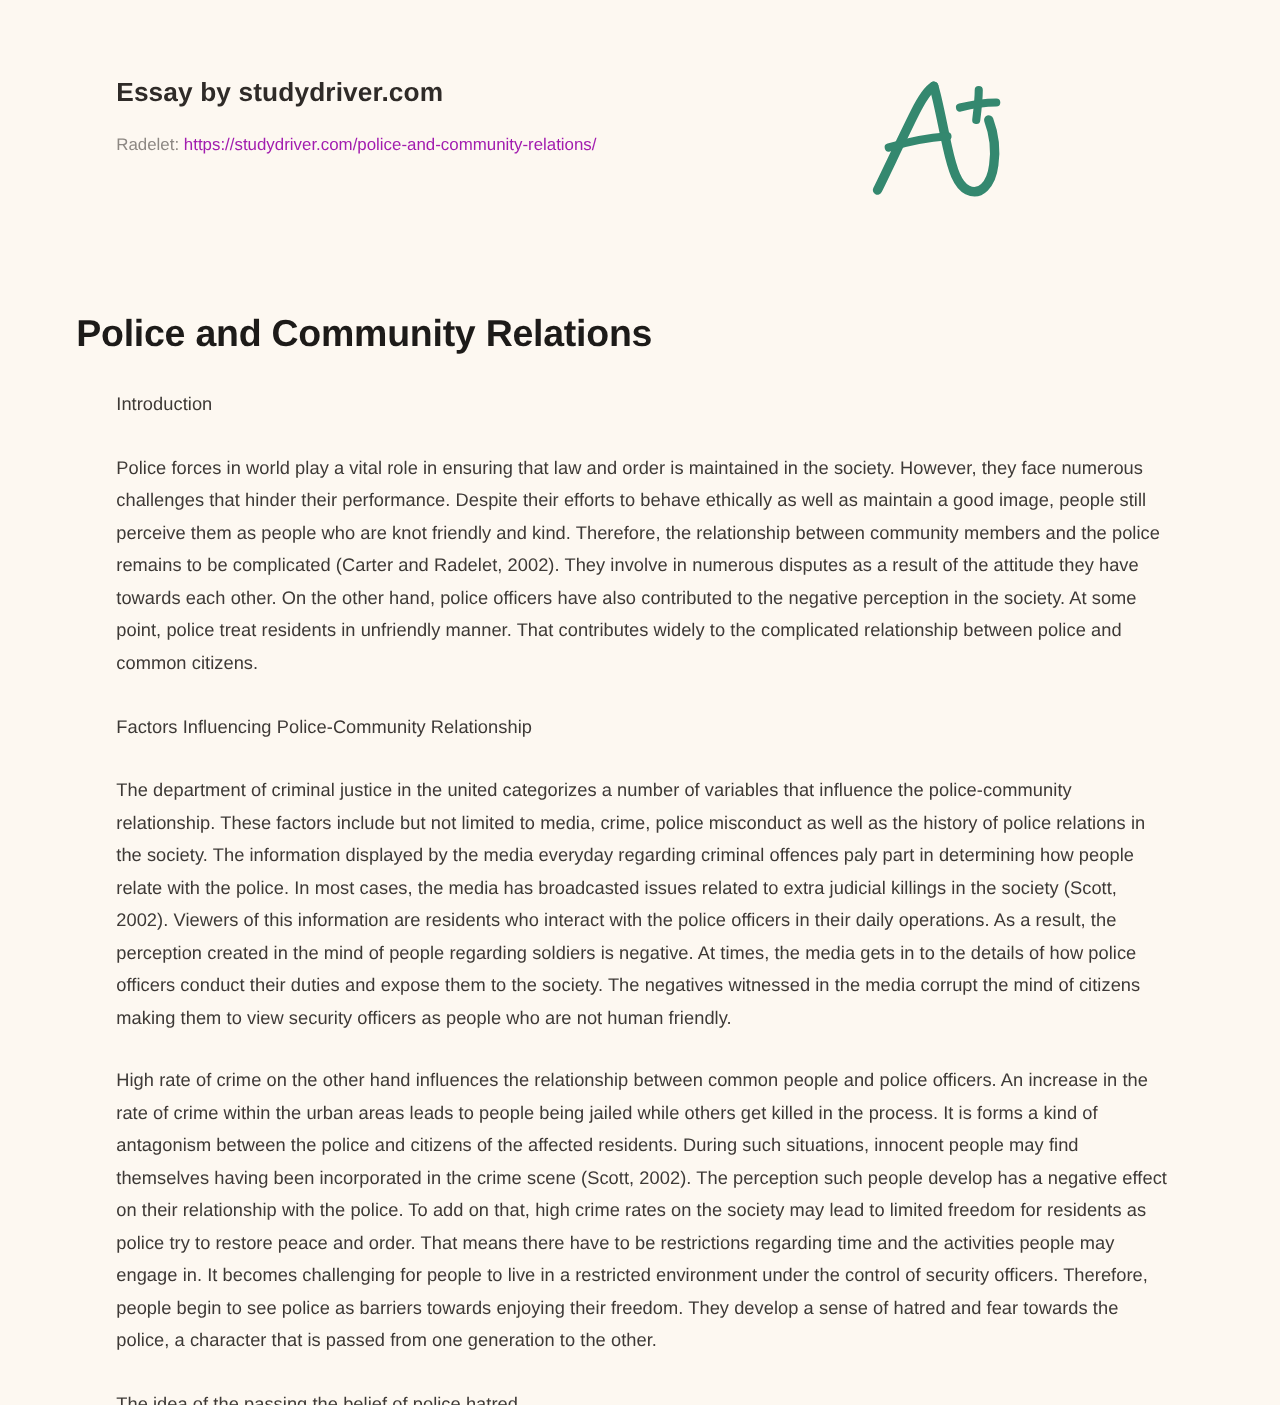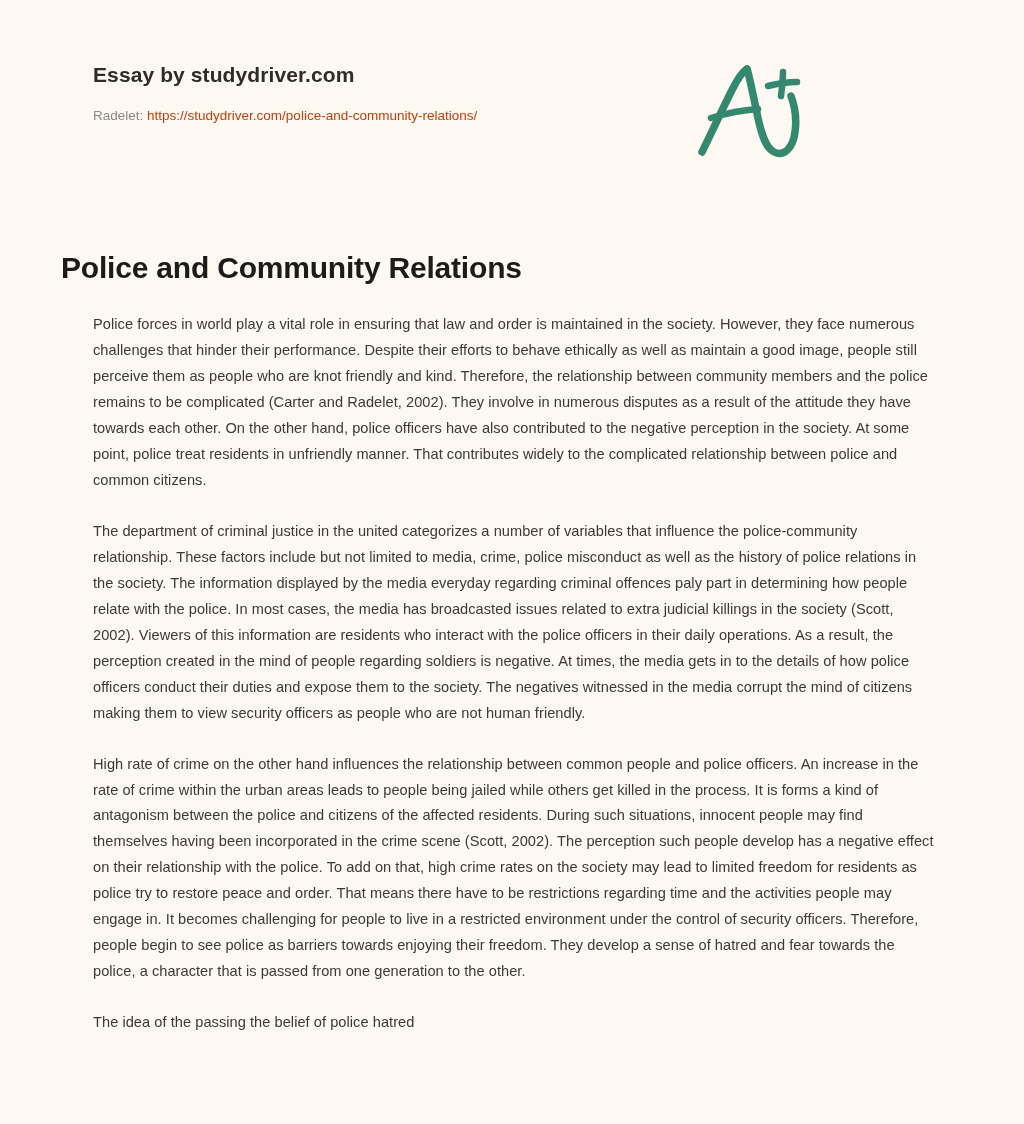--- a/index.html
+++ b/index.html
@@ -48,21 +48,21 @@
 
   .source-line {
     margin-top: 20px;
     font-size: 13.5px;
     color: #8d8883;
     line-height: 1.3;
     white-space: nowrap;
   }
 
   .source-url {
-    color: #c2410c;
+    color: #a21caf;
     text-decoration: none;
   }
 
   
   .logo {
     width: 120px;
     height: 110px;
     margin-top: -6px;
     margin-right: 12px;
     flex: 0 0 auto;
@@ -133,19 +133,21 @@
         <path d="M91 16 C 91 24, 90 32, 89 40" stroke-width="6.5"></path>
 
         <path d="M76 30 C 84 28, 95 26, 105 26" stroke-width="6.5"></path>
       </g>
     </svg>
   </div>
 
   <h1 class="doc-title">Police and Community Relations</h1>
 
   <div class="content">
+    <h2>Introduction</h2>
     <p>Police forces in world play a vital role in ensuring that law and order is maintained in the society. However, they face numerous challenges that hinder their performance. Despite their efforts to behave ethically as well as maintain a good image, people still perceive them as people who are knot friendly and kind. Therefore, the relationship between community members and the police remains to be complicated (Carter and Radelet, 2002). They involve in numerous disputes as a result of the attitude they have towards each other. On the other hand, police officers have also contributed to the negative perception in the society. At some point, police treat residents in unfriendly manner. That contributes widely to the complicated relationship between police and common citizens.</p>
+    <h2>Factors Influencing Police-Community Relationship</h2>
     <p>The department of criminal justice in the united categorizes a number of variables that influence the police-community relationship. These factors include but not limited to media, crime, police misconduct as well as the history of police relations in the society. The information displayed by the media everyday regarding criminal offences paly part in determining how people relate with the police. In most cases, the media has broadcasted issues related to extra judicial killings in the society (Scott, 2002). Viewers of this information are residents who interact with the police officers in their daily operations. As a result, the perception created in the mind of people regarding soldiers is negative. At times, the media gets in to the details of how police officers conduct their duties and expose them to the society. The negatives witnessed in the media corrupt the mind of citizens making them to view security officers as people who are not human friendly.</p>
     <p>High rate of crime on the other hand influences the relationship between common people and police officers. An increase in the rate of crime within the urban areas leads to people being jailed while others get killed in the process. It is forms a kind of antagonism between the police and citizens of the affected residents. During such situations, innocent people may find themselves having been incorporated in the crime scene (Scott, 2002). The perception such people develop has a negative effect on their relationship with the police. To add on that, high crime rates on the society may lead to limited freedom for residents as police try to restore peace and order. That means there have to be restrictions regarding time and the activities people may engage in. It becomes challenging for people to live in a restricted environment under the control of security officers. Therefore, people begin to see police as barriers towards enjoying their freedom. They develop a sense of hatred and fear towards the police, a character that is passed from one generation to the other.</p>
     <p>The idea of the passing the belief of police hatred</p>
   </div>
 
 </div>
 
 </body></html>

